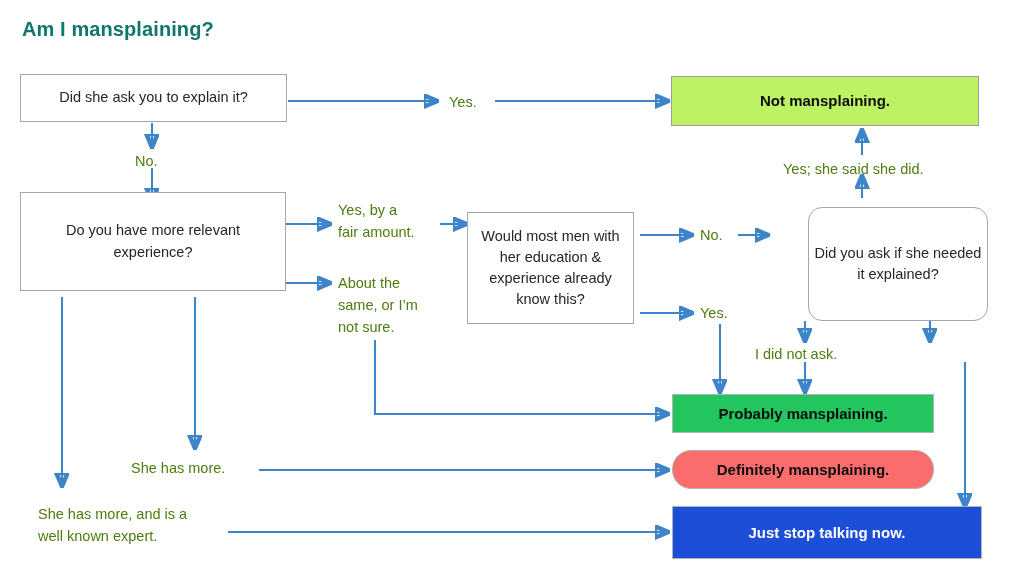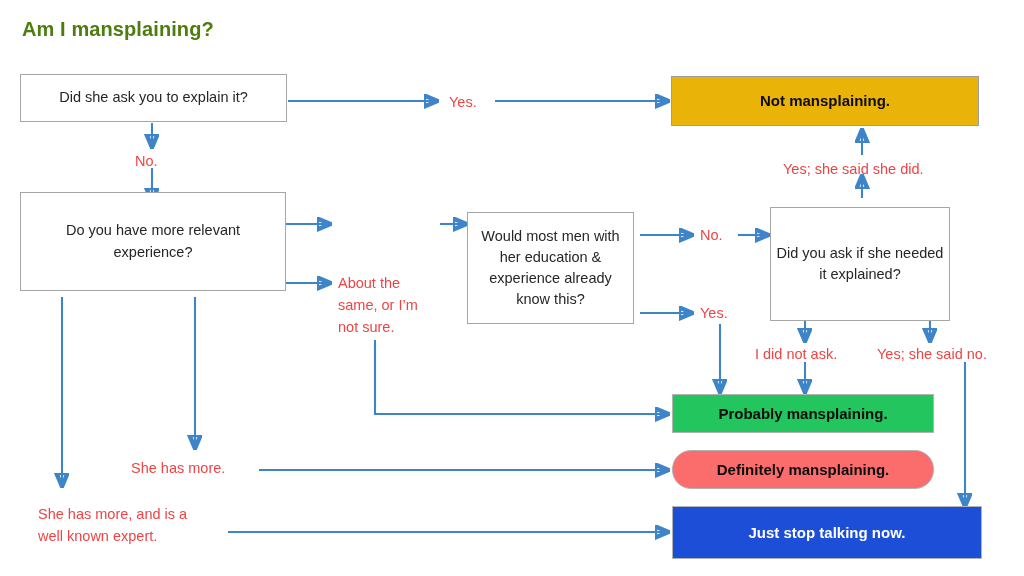--- a/index.html
+++ b/index.html
@@ -6,21 +6,21 @@
   body{
     width:1024px;height:576px;
     background:#ffffff;
     font-family:"Liberation Sans", sans-serif;
     overflow:hidden;
   }
   #stage{position:relative;width:1024px;height:576px;}
 
   .title{
     position:absolute;left:22px;top:18px;
-    font-size:20px;font-weight:bold;color:#4d7c0f;
+    font-size:20px;font-weight:bold;color:#0f766e;
     letter-spacing:.1px;
     white-space:nowrap;
   }
 
   .node{
     position:absolute;
     box-sizing:border-box;
     border:1.4px solid #a6a6a6;
     background:#ffffff;
     display:flex;align-items:center;justify-content:center;
@@ -28,30 +28,30 @@
     color:#262626;
     font-size:14.5px;
     line-height:1.45;
     padding:2px 4px;
   }
   .node.result{
     font-weight:bold;
     color:#0d0d0d;
     font-size:15px;
   }
-  .node.green{background:#eab308;border-color:#9c9c9c;}
+  .node.green{background:#bef264;border-color:#9c9c9c;}
   .node.yellow{background:#22c55e;border-color:#b3b3b3;}
   .node.pink{background:#fb6d6d;border-color:#b3b3b3;border-radius:19px;}
   .node.red{background:#1d4ed8;border-color:#b3b3b3;color:#ffffff;}
 
   .label{
     position:absolute;
     font-size:14.5px;
     line-height:1.5;
-    color:#ef4444;
+    color:#4d7c0f;
     white-space:pre-line;
   }
 
   svg.wires{
     position:absolute;left:0;top:0;width:1024px;height:576px;
     pointer-events:none;
   }
   svg.wires line, svg.wires polyline, svg.wires path{
     stroke:#3d85c8;stroke-width:2.1;fill:none;
   }
@@ -114,21 +114,21 @@
   </div>
 
   <div class="node" style="left:20px;top:192px;width:266px;height:99px;">
     <span>Do you have more relevant experience?</span>
   </div>
 
   <div class="node" style="left:467px;top:212px;width:167px;height:112px;">
     <span>Would most men with her education &amp; experience already know this?</span>
   </div>
 
-  <div class="node" style="left:770px;top:207px;width:180px;height:114px;">
+  <div class="node" style="left:808px;top:207px;width:180px;height:114px;border-radius:14px;">
     <span>Did you ask if she needed it explained?</span>
   </div>
 
   <div class="node result green" style="left:671px;top:76px;width:308px;height:50px;">
     <span>Not mansplaining.</span>
   </div>
 
   <div class="node result yellow" style="left:672px;top:394px;width:262px;height:39px;">
     <span>Probably mansplaining.</span>
   </div>
@@ -138,33 +138,34 @@
   </div>
 
   <div class="node result red" style="left:672px;top:506px;width:310px;height:53px;">
     <span>Just stop talking now.</span>
   </div>
 
   <div class="label" style="left:449px;top:92px;">Yes.</div>
 
   <div class="label" style="left:135px;top:151px;">No.</div>
 
+  <div class="label" style="left:338px;top:200px;">Yes, by a
+fair amount.</div>
 
   <div class="label" style="left:338px;top:273px;">About the
 same, or I’m
 not sure.</div>
 
   <div class="label" style="left:131px;top:458px;">She has more.</div>
 
   <div class="label" style="left:38px;top:504px;">She has more, and is a
 well known expert.</div>
 
   <div class="label" style="left:700px;top:225px;">No.</div>
 
   <div class="label" style="left:700px;top:303px;">Yes.</div>
 
   <div class="label" style="left:783px;top:159px;">Yes; she said she did.</div>
 
   <div class="label" style="left:755px;top:344px;">I did not ask.</div>
 
-  <div class="label" style="left:877px;top:344px;">Yes; she said no.</div>
 
 </div>
 
 </body></html>

